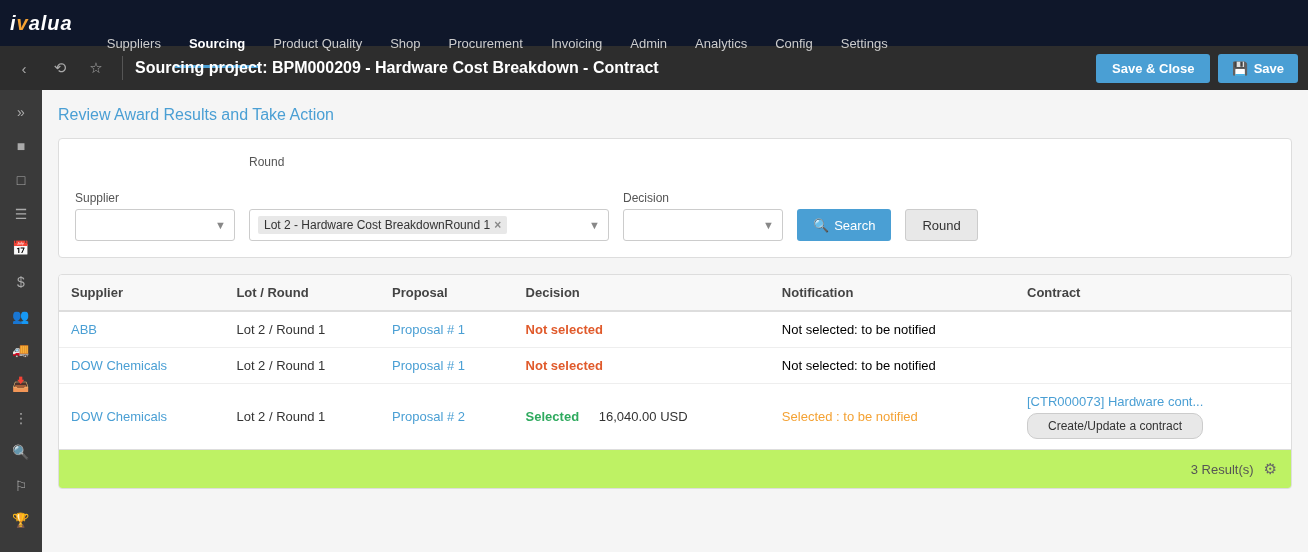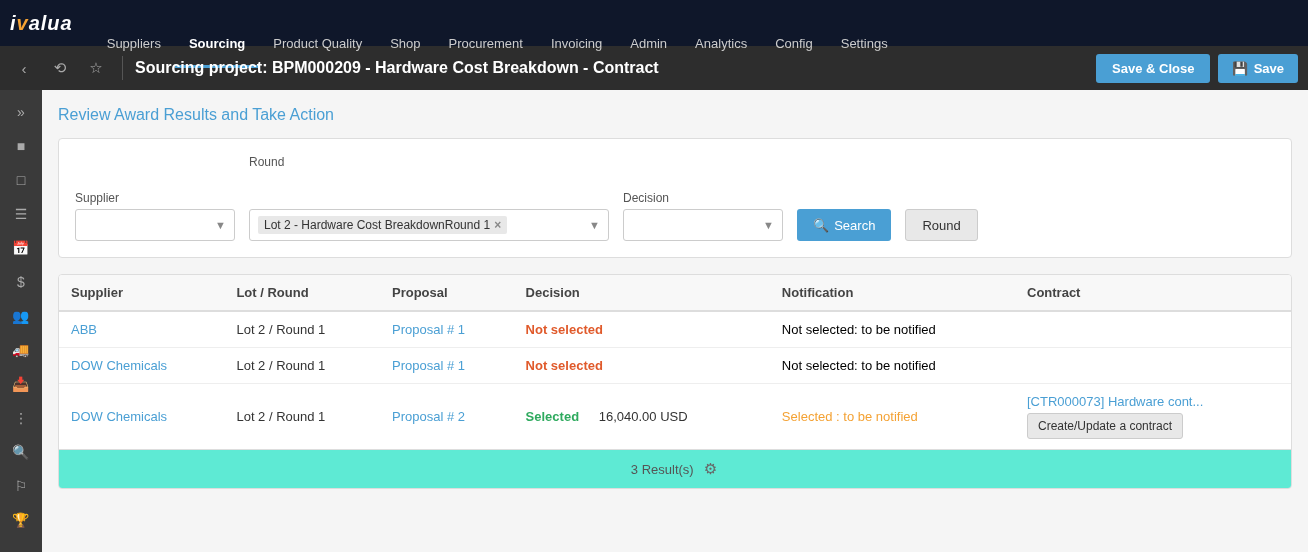--- a/index.html
+++ b/index.html
@@ -270,34 +270,34 @@
 
     .status-not-selected { color: #e05a2b; font-weight: bold; }
     .status-selected { color: #2eaa5e; font-weight: bold; }
     .status-notify-orange { color: #000000; }
     .status-notify-green { color: #f4a234; margin-top: 48px; }
 
     .btn-create-contract {
       background: #e8e8e8;
       color: #333;
       border: 1px solid #ccc;
-      padding: 5px 10px;
-      border-radius: 3px;
+      padding: 5px 20px;
+      border-radius: 10px;
       cursor: pointer;
       font-size: 12px;
       margin-top: 4px;
       display: block;
     }
 
     .table-footer {
-      background: #5eead4;
+      background: #bef264;
       border-top: 1px solid #ddd;
       padding: 8px 12px;
       display: flex;
-      justify-content: center;
+      justify-content: flex-end;
       align-items: center;
       gap: 8px;
     }
 
     .results-count {
       font-size: 13px;
       color: #555;
     }
 
     .gear-btn {

